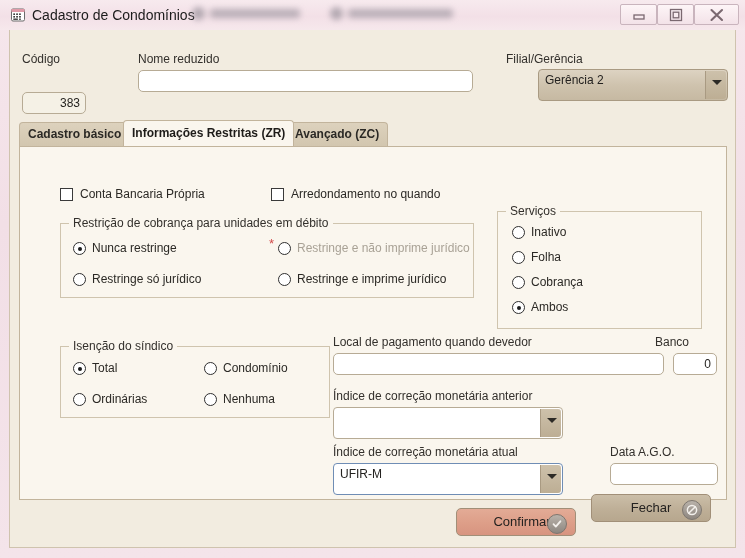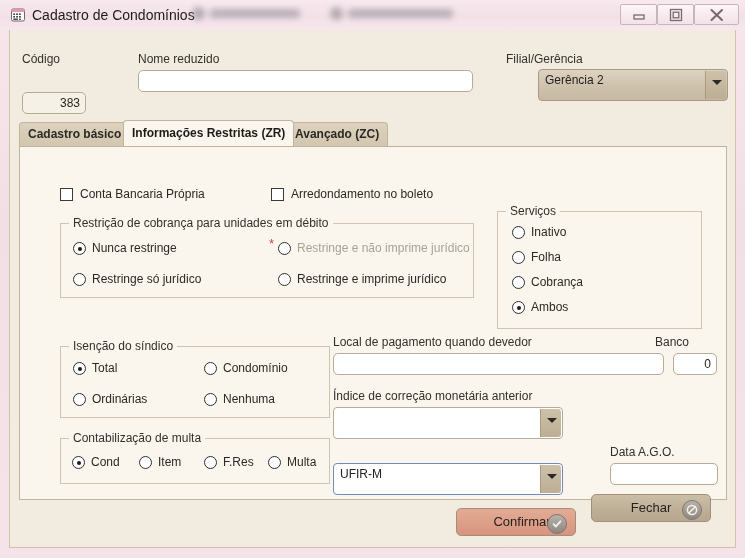--- a/index.html
+++ b/index.html
@@ -238,21 +238,21 @@
     </div>
 
     <div id="tabpanel">
 
       <div class="chk" style="left:40px;top:40px;">
         <span class="box"></span>
         <span class="lbl">Conta Bancaria Própria</span>
       </div>
       <div class="chk" style="left:251px;top:40px;">
         <span class="box"></span>
-        <span class="lbl">Arredondamento no boleto</span>
+        <span class="lbl">Arredondamento no quando</span>
       </div>
 
       <div class="groupbox" style="left:40px;top:76px;width:414px;height:75px;">
         <span class="gb-title">Restrição de cobrança para unidades em débito</span>
         <div class="rad sel" style="left:12px;top:17px;">
           <span class="circ"></span>
           <span class="lbl">Nunca restringe</span>
         </div>
         <div class="rad disabled" style="left:217px;top:17px;">
           <span class="req-ast">*</span>
@@ -302,52 +302,34 @@
         <div class="rad" style="left:12px;top:45px;">
           <span class="circ"></span>
           <span class="lbl">Ordinárias</span>
         </div>
         <div class="rad" style="left:143px;top:45px;">
           <span class="circ"></span>
           <span class="lbl">Nenhuma</span>
         </div>
       </div>
 
-      <div class="groupbox" style="left:40px;top:291px;width:270px;height:46px;">
-        <span class="gb-title">Contabilização de multa</span>
-        <div class="rad sel" style="left:11px;top:16px;">
-          <span class="circ"></span>
-          <span class="lbl">Cond</span>
-        </div>
-        <div class="rad" style="left:78px;top:16px;">
-          <span class="circ"></span>
-          <span class="lbl">Item</span>
-        </div>
-        <div class="rad" style="left:143px;top:16px;">
-          <span class="circ"></span>
-          <span class="lbl">F.Res</span>
-        </div>
-        <div class="rad" style="left:207px;top:16px;">
-          <span class="circ"></span>
-          <span class="lbl">Multa</span>
-        </div>
-      </div>
 
       <span class="fld-label" style="left:313px;top:188px;">Local de pagamento quando devedor</span>
       <input class="txtbox" style="left: 313px; top: 206px; width: 331px;" value="">
 
       <span class="fld-label" style="left:635px;top:188px;">Banco</span>
       <input class="txtbox num" style="left: 653px; top: 206px; width: 44px;" value="0">
 
       <span class="fld-label" style="left:313px;top:242px;">Índice de correção monetária anterior</span>
       <div class="combo plain" style="left:313px;top:260px;width:230px;">
         <span></span>
         <span class="combo-arrow"></span>
       </div>
 
+      <span class="fld-label" style="left:313px;top:298px;">Índice de correção monetária atual</span>
       <div class="combo plain focusedc" style="left:313px;top:316px;width:230px;">
         <span>UFIR-M</span>
         <span class="combo-arrow"></span>
       </div>
 
       <span class="fld-label" style="left:590px;top:298px;">Data A.G.O.</span>
       <input class="txtbox" style="left: 590px; top: 316px; width: 108px;" value="">
     </div>
 
     <div class="dlgbtn confirm" style="left:446px;top:478px;">

